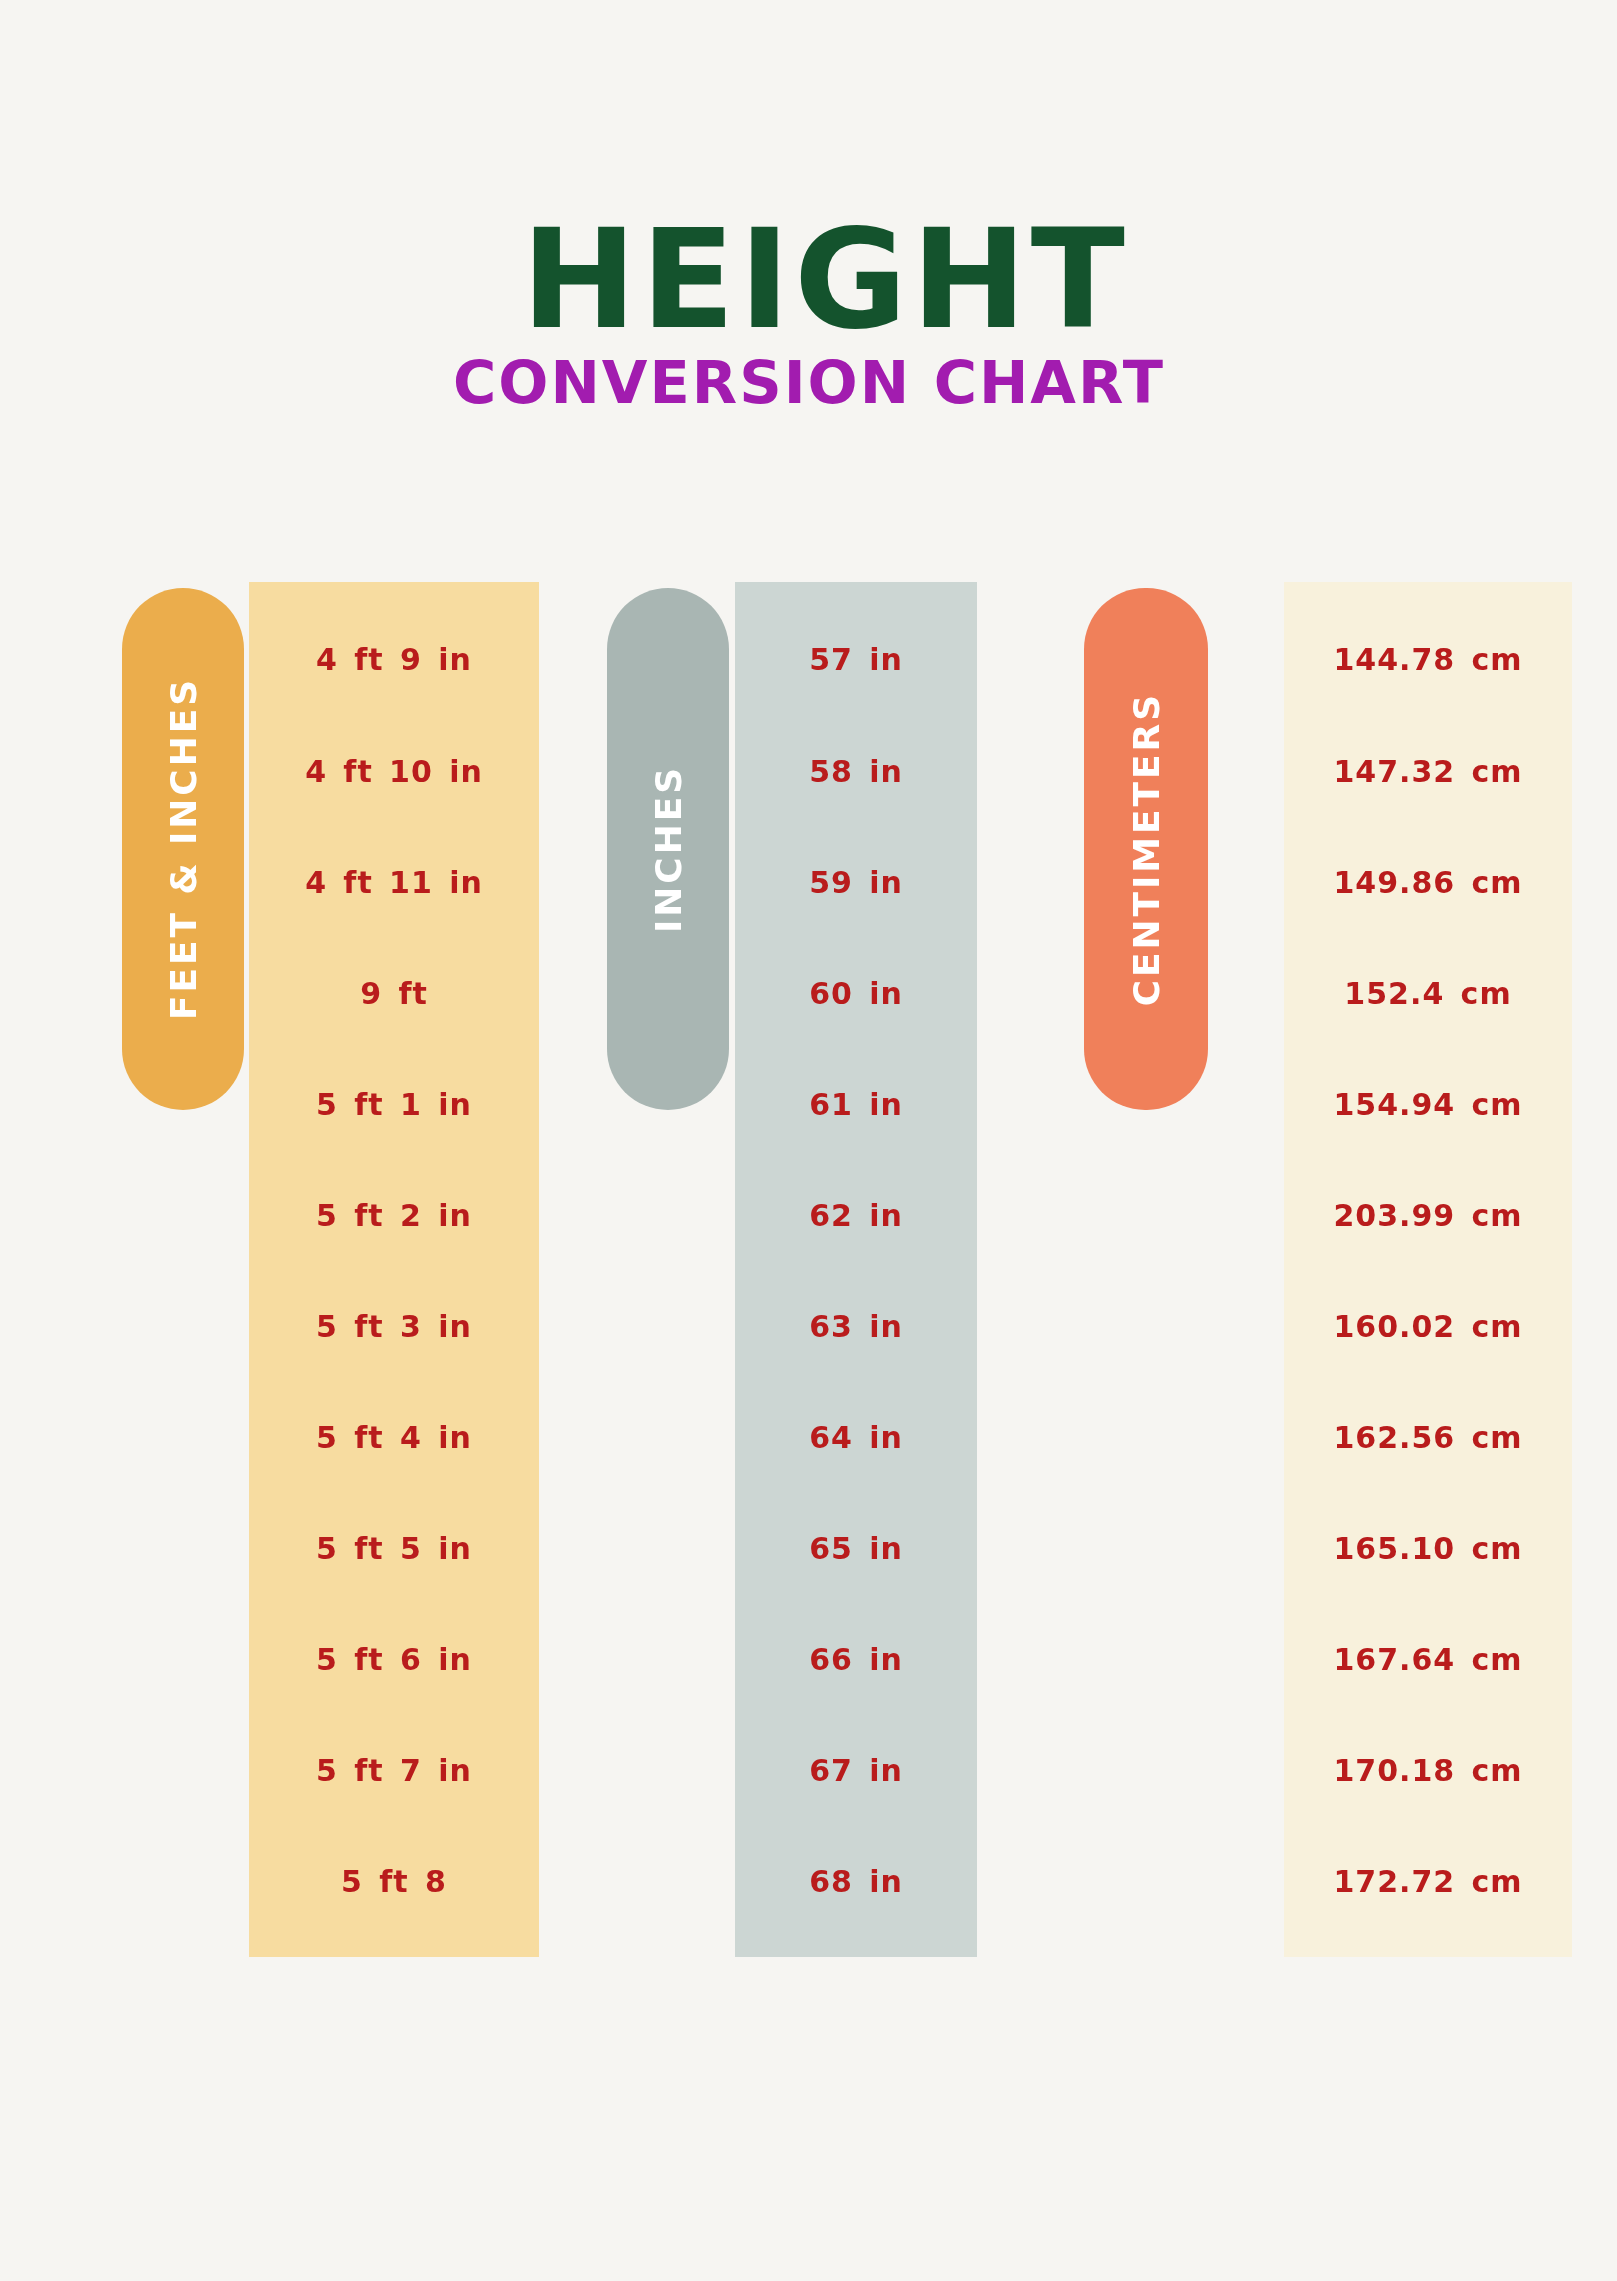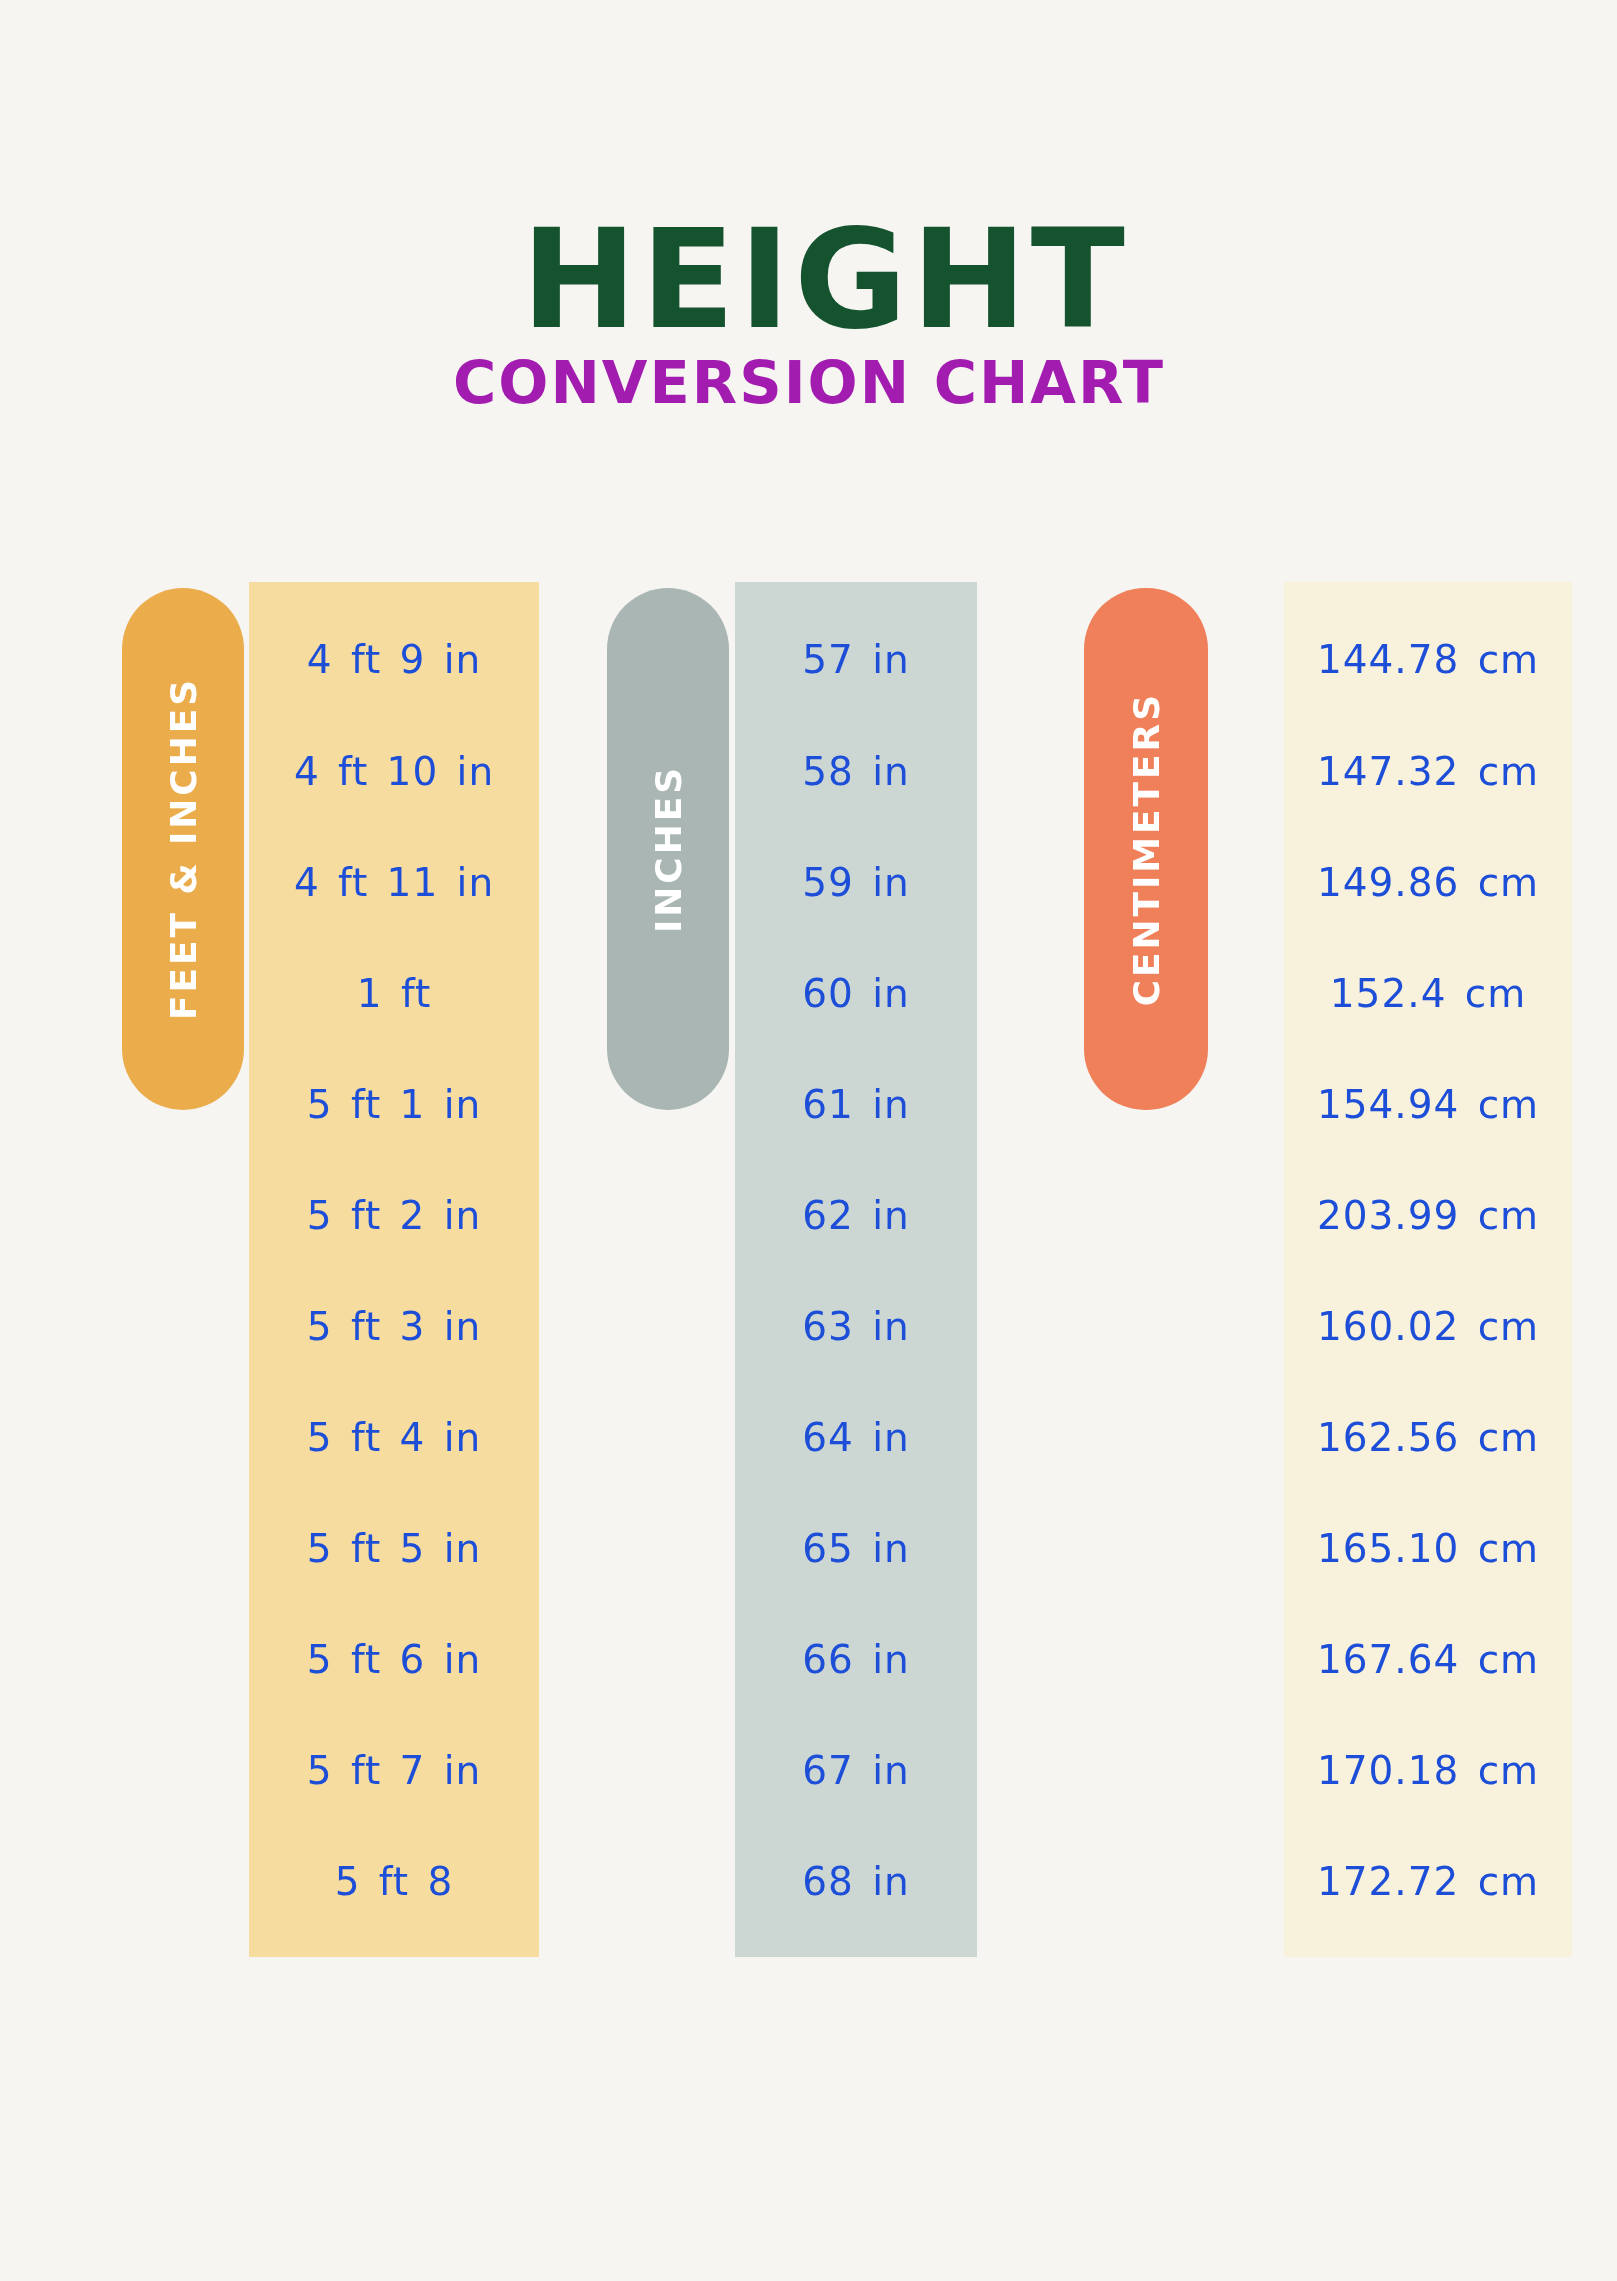--- a/index.html
+++ b/index.html
@@ -68,25 +68,25 @@
     flex-direction: column;
   }
   .panel-feet   { left: 249px;  width: 290px; background: #F7DCA0; }
   .panel-inches { left: 735px;  width: 242px; background: #CCD6D3; }
   .panel-cm     { left: 1284px; width: 288px; background: #F8F1DC; }
   .cell {
     flex: 1;
     display: flex;
     align-items: center;
     justify-content: center;
-    font-size: 39px;
-    font-weight: 400;
+    font-size: 30px;
+    font-weight: 700;
     letter-spacing: 1px;
     word-spacing: 4.9px;
-    color: #1d4ed8;
+    color: #b91c1c;
     white-space: nowrap;
   }
 </style>
 </head>
 <body>
 
 <div class="page">
 
   <h1 class="chart-title">HEIGHT</h1>
   <div class="chart-subtitle">CONVERSION CHART</div>
@@ -98,21 +98,21 @@
     <span class="pill-label">INCHES</span>
   </div>
   <div class="pill pill-cm">
     <span class="pill-label">CENTIMETERS</span>
   </div>
 
   <div class="panel panel-feet">
     <div class="cell">4 ft 9 in</div>
     <div class="cell">4 ft 10 in</div>
     <div class="cell">4 ft 11 in</div>
-    <div class="cell">1 ft</div>
+    <div class="cell">9 ft</div>
     <div class="cell">5 ft 1 in</div>
     <div class="cell">5 ft 2 in</div>
     <div class="cell">5 ft 3 in</div>
     <div class="cell">5 ft 4 in</div>
     <div class="cell">5 ft 5 in</div>
     <div class="cell">5 ft 6 in</div>
     <div class="cell">5 ft 7 in</div>
     <div class="cell">5 ft 8</div>
   </div>
 

